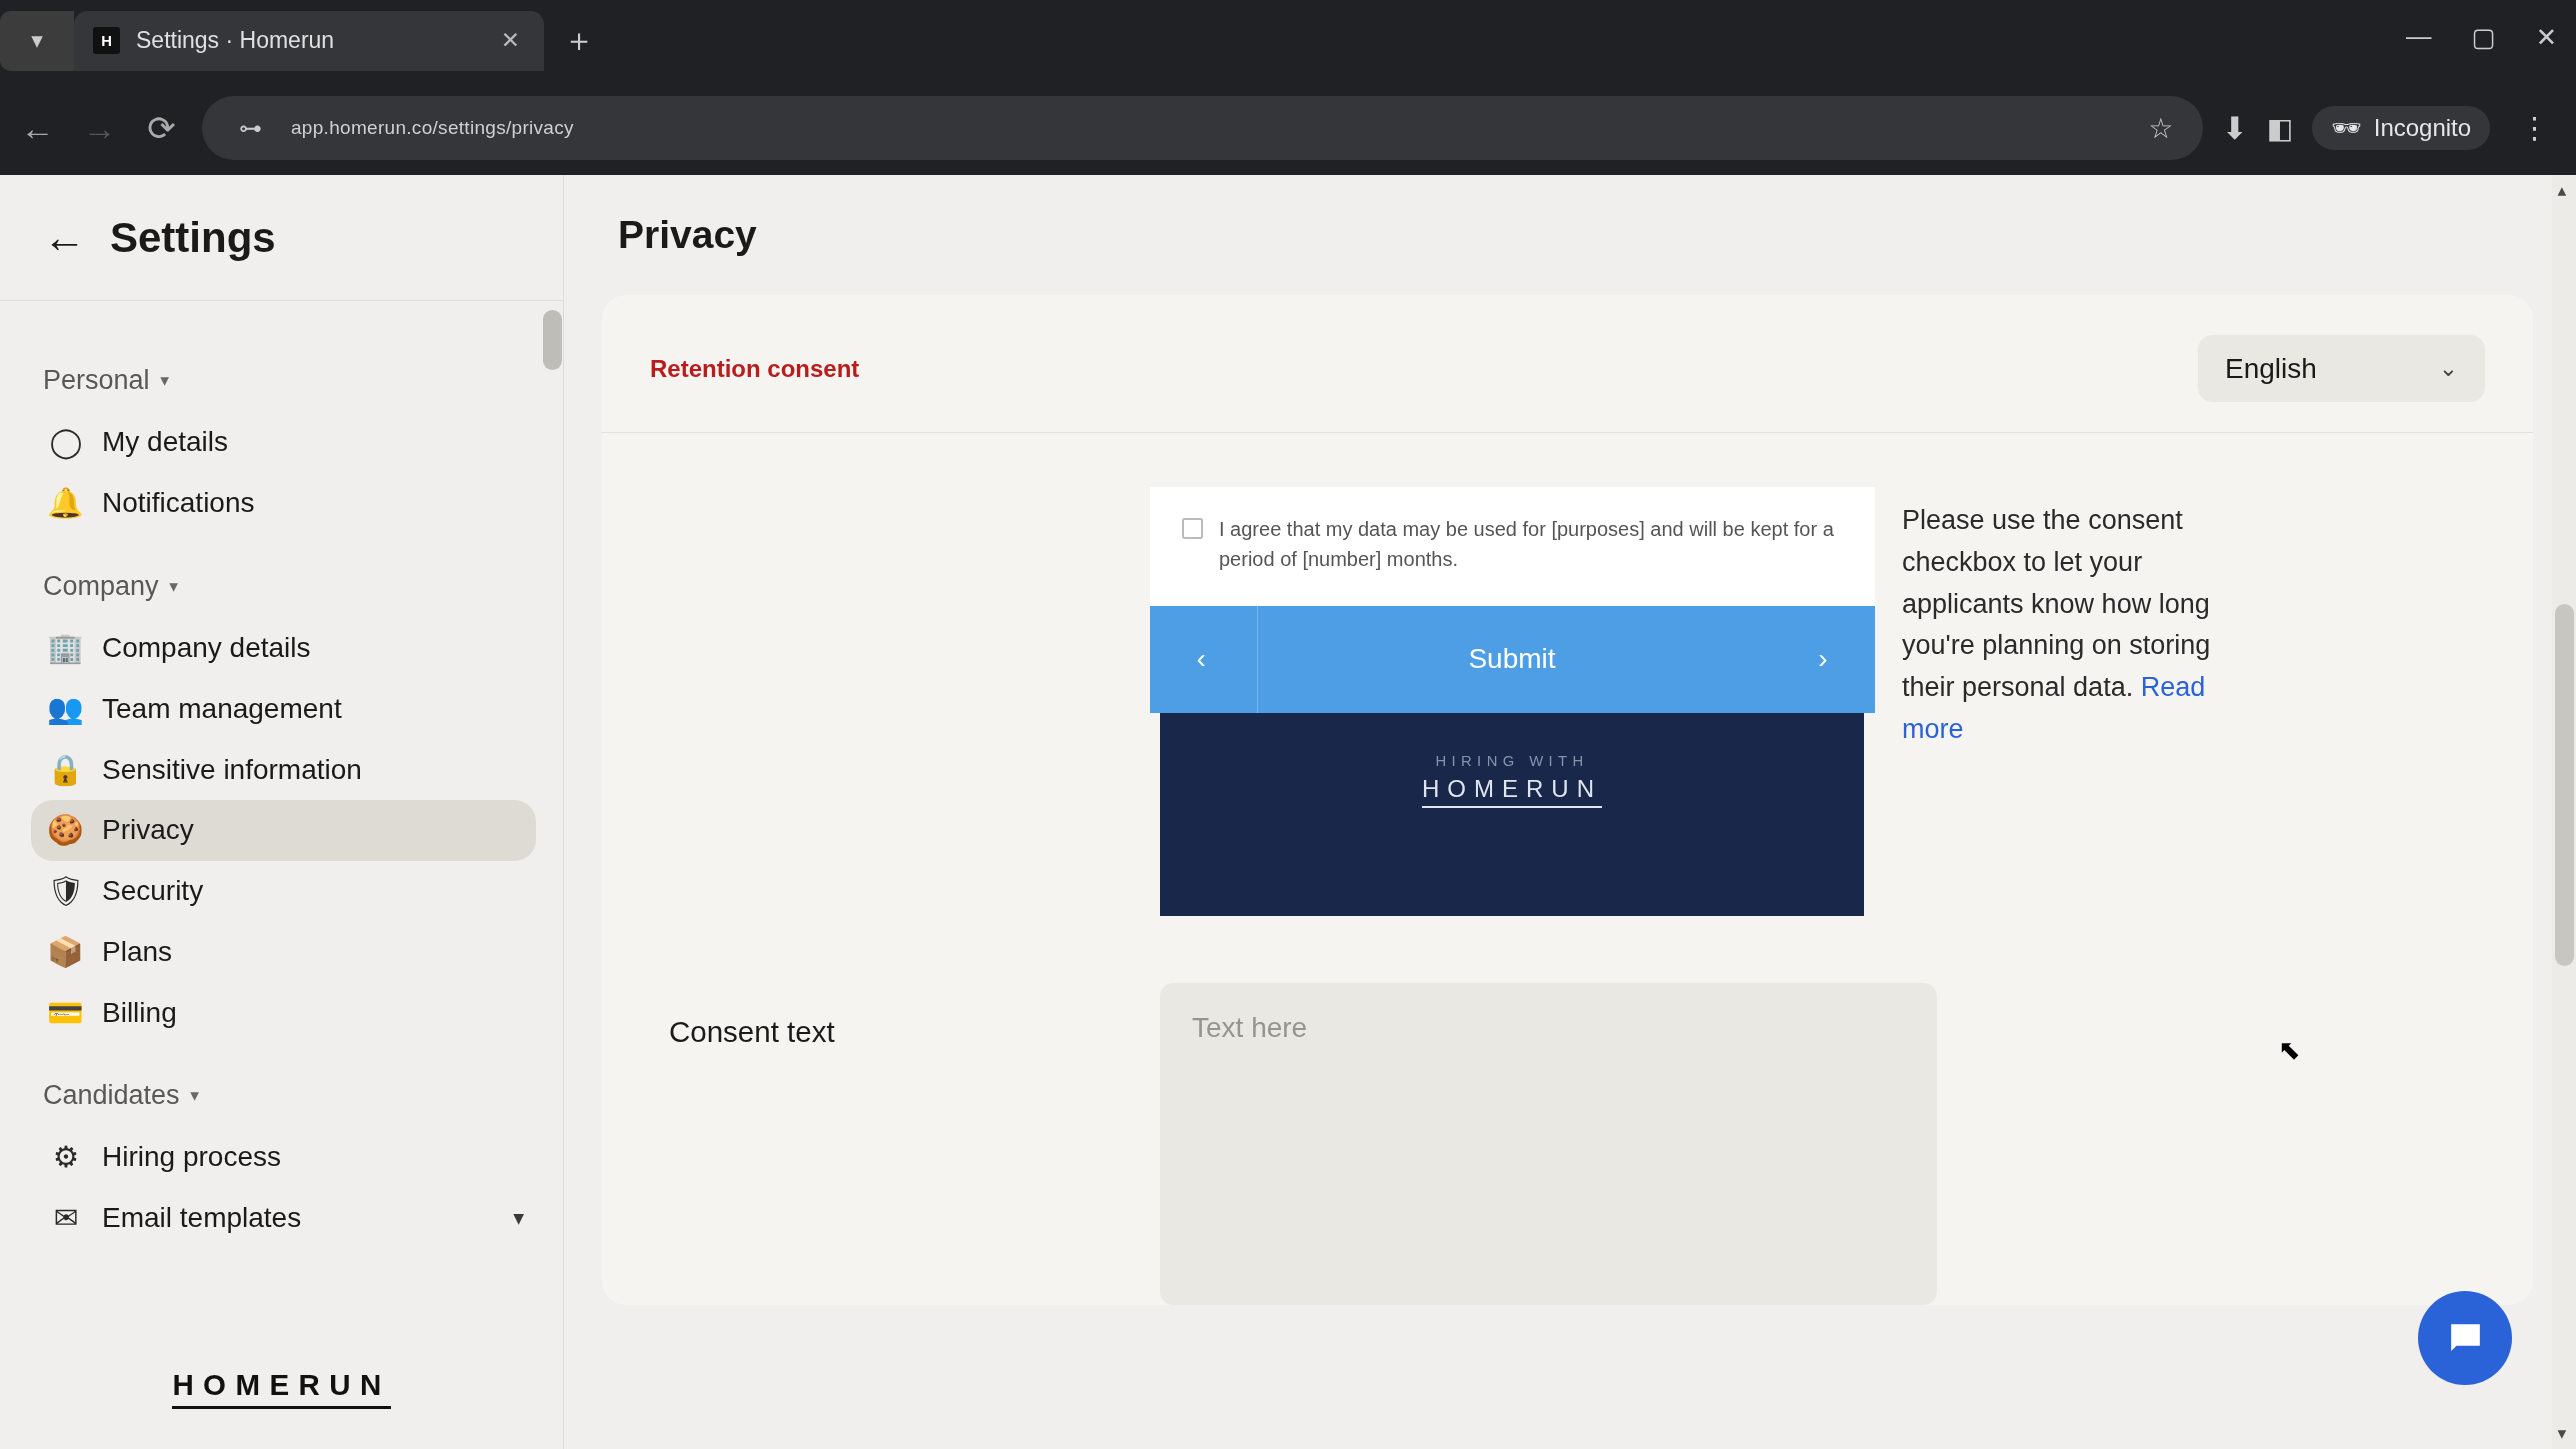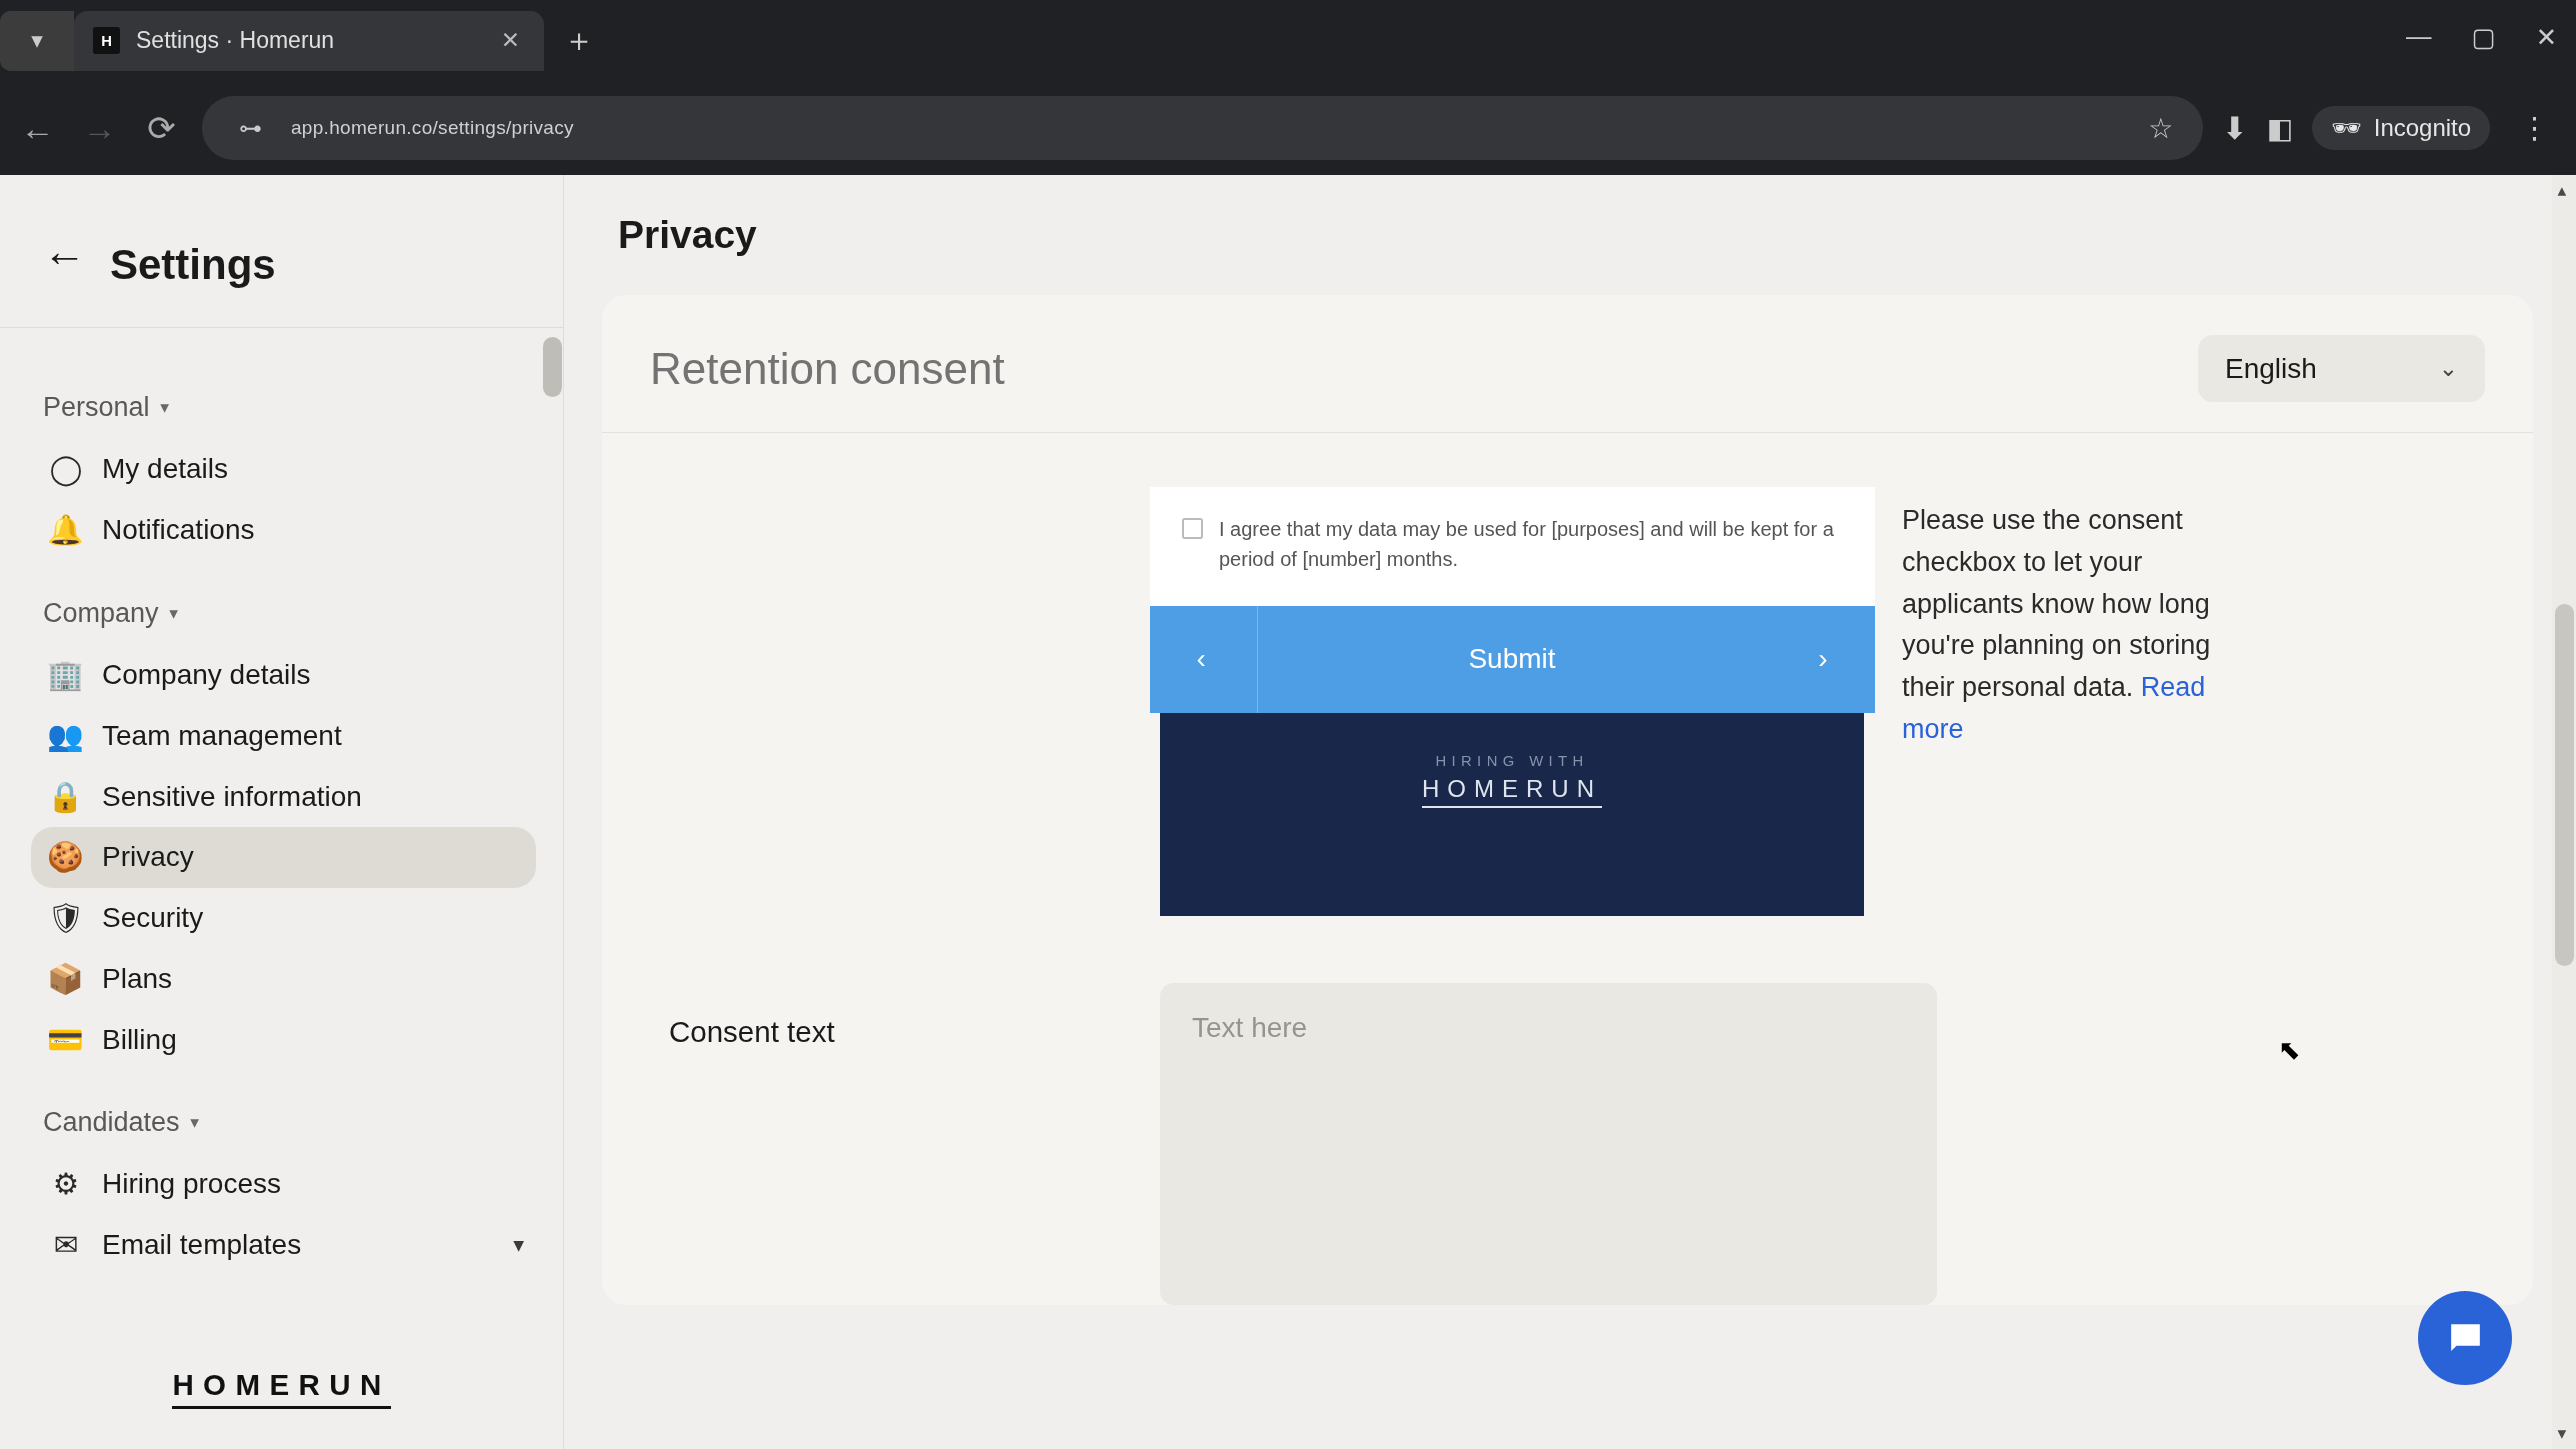--- a/index.html
+++ b/index.html
@@ -105,21 +105,21 @@
   display: flex;
   flex-direction: column;
   position: relative;
 }
 .sidebar-header {
   display: flex; align-items: center; gap: 24px;
   padding: 38px 40px 38px 43px;
   border-bottom: 1.3px solid #dedcd8;
 }
 .back-arrow { font-size: 43px; color: #1a1a1a; }
-.sidebar-header h1 { font-size: 42px; font-weight: 600; color: #1a1a1a; margin-top: 28px; }
+.sidebar-header h1 { font-size: 42px; font-weight: 600; color: #1a1a1a; }
 
 .sidebar-body {
   flex: 1;
   overflow-y: auto;
   padding: 27px 27px 0 43px;
   position: relative;
 }
 .sidebar-scrollthumb {
   position: absolute;
   right: 1.3px; top: 9.4px;
@@ -172,21 +172,21 @@
   margin: 0 43px 0 38px;
   background: #f5f4f1;
   border-radius: 24px;
   padding: 0;
 }
 .card-head {
   display: flex; align-items: center; justify-content: space-between;
   padding: 40px 48px 29.5px 48px;
   border-bottom: 1.3px solid #e3e1db;
 }
-.card-head h3 { font-size: 44px; font-weight: 400; color: #737373; }
+.card-head h3 { font-size: 24px; font-weight: 700; color: #b91c1c; }
 .lang-dropdown {
   display: flex; align-items: center; justify-content: space-between;
   width: 287px; height: 67px;
   background: #eae8e2;
   border-radius: 14.8px;
   padding: 0 27px;
   font-size: 28px; color: #1a1a1a;
 }
 .lang-dropdown .caret { font-size: 23px; color: #444; }
 

